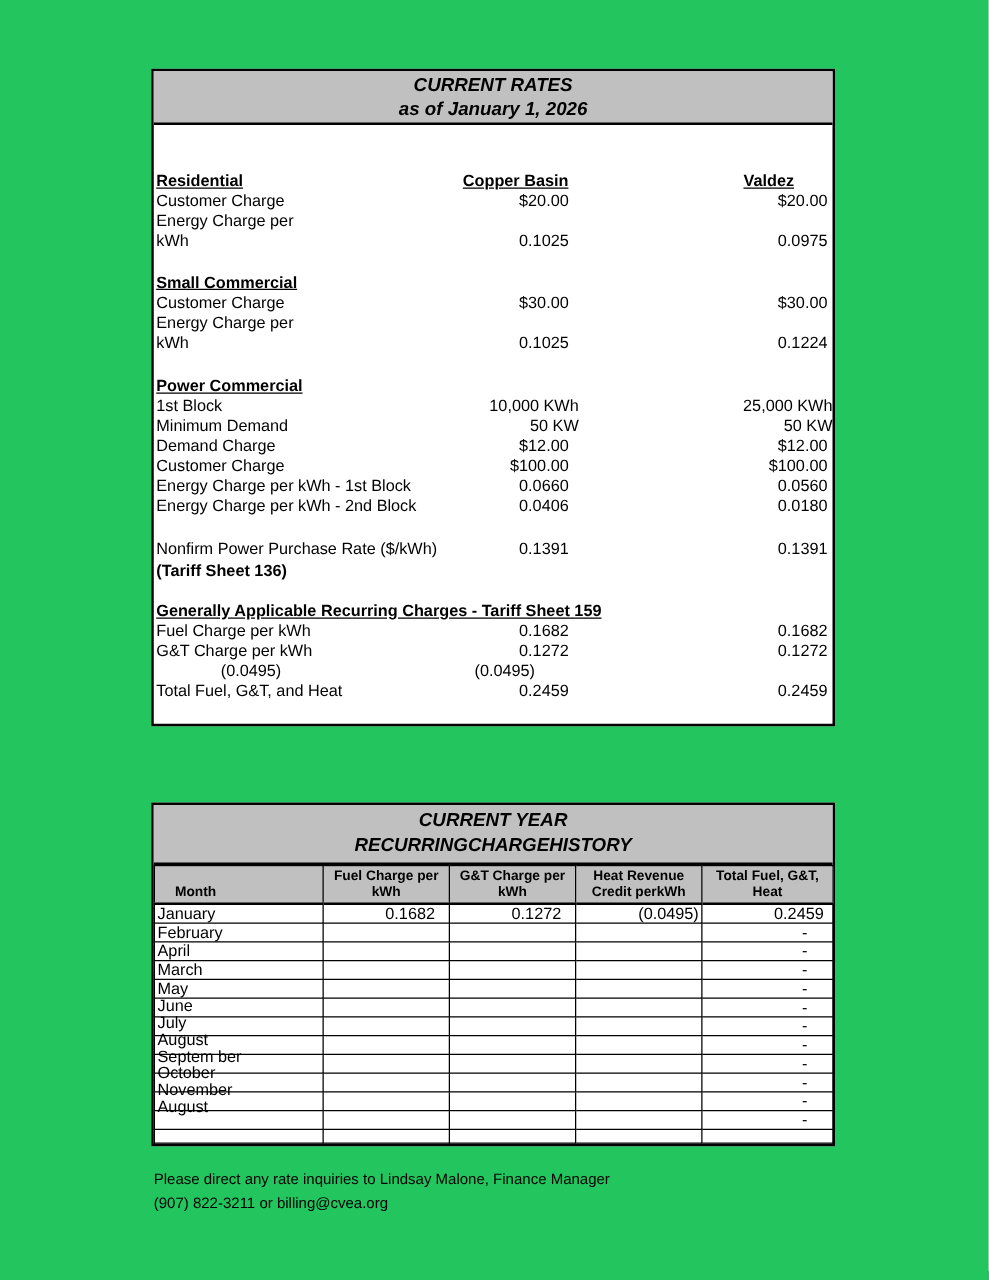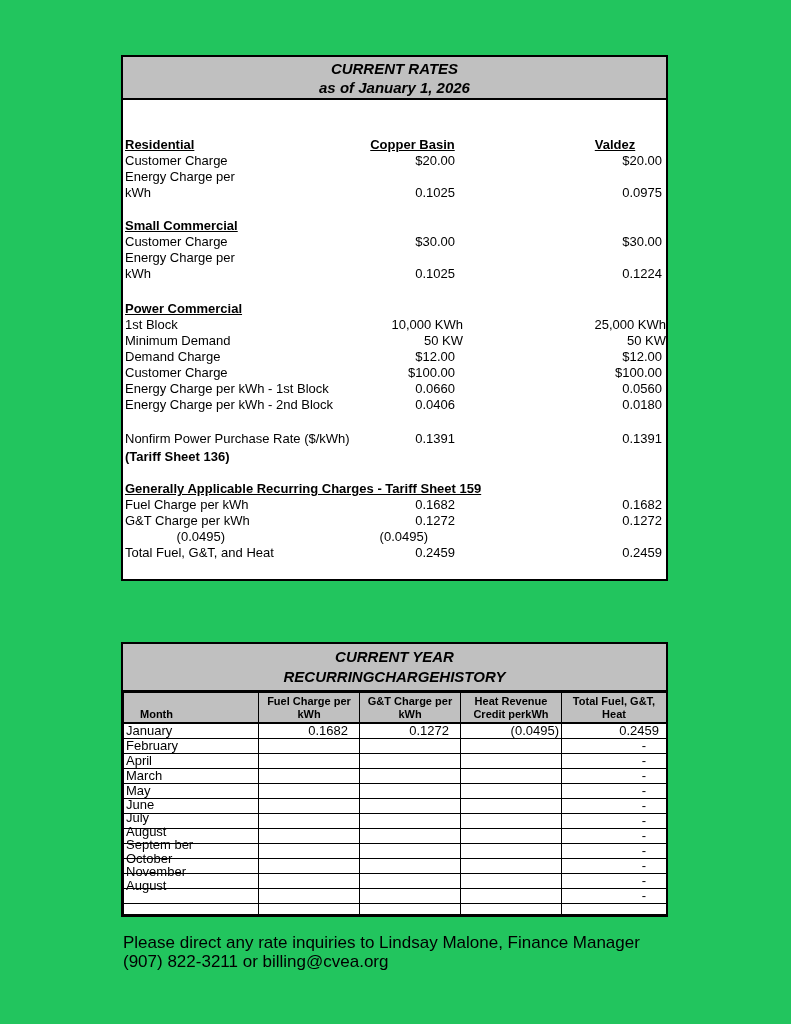--- a/index.html
+++ b/index.html
@@ -48,21 +48,21 @@
   #hist tbody td{font-size:13px;line-height:14px;height:14px;padding:0;vertical-align:bottom;}
   #hist td.month{text-align:left;padding-left:2px;white-space:nowrap;}
   #hist td.month span{display:inline-block;}
   #hist td.v{text-align:right;white-space:nowrap;}
   #hist td.fuel,#hist td.gt{padding-right:11px;}
   #hist td.heat{padding-right:2px;}
   #hist td.total{padding-right:7px;}
   #hist td.total.dash{padding-right:20px;}
   #hist tr.empty td{height:10px;}
 
-  .footer{position:absolute;left:123px;top:934px;font-size:17px;line-height:18.5px;color:#000;}
+  .footer{position:absolute;left:123px;top:934px;font-size:12px;line-height:18.5px;color:#000;}
 </style>
 </head>
 <body>
 
 <div class="page">
 
   <div class="tbl" id="rates">
     <div class="t-title">
       <div>CURRENT RATES</div>
       <div>as of January 1, 2026</div>

